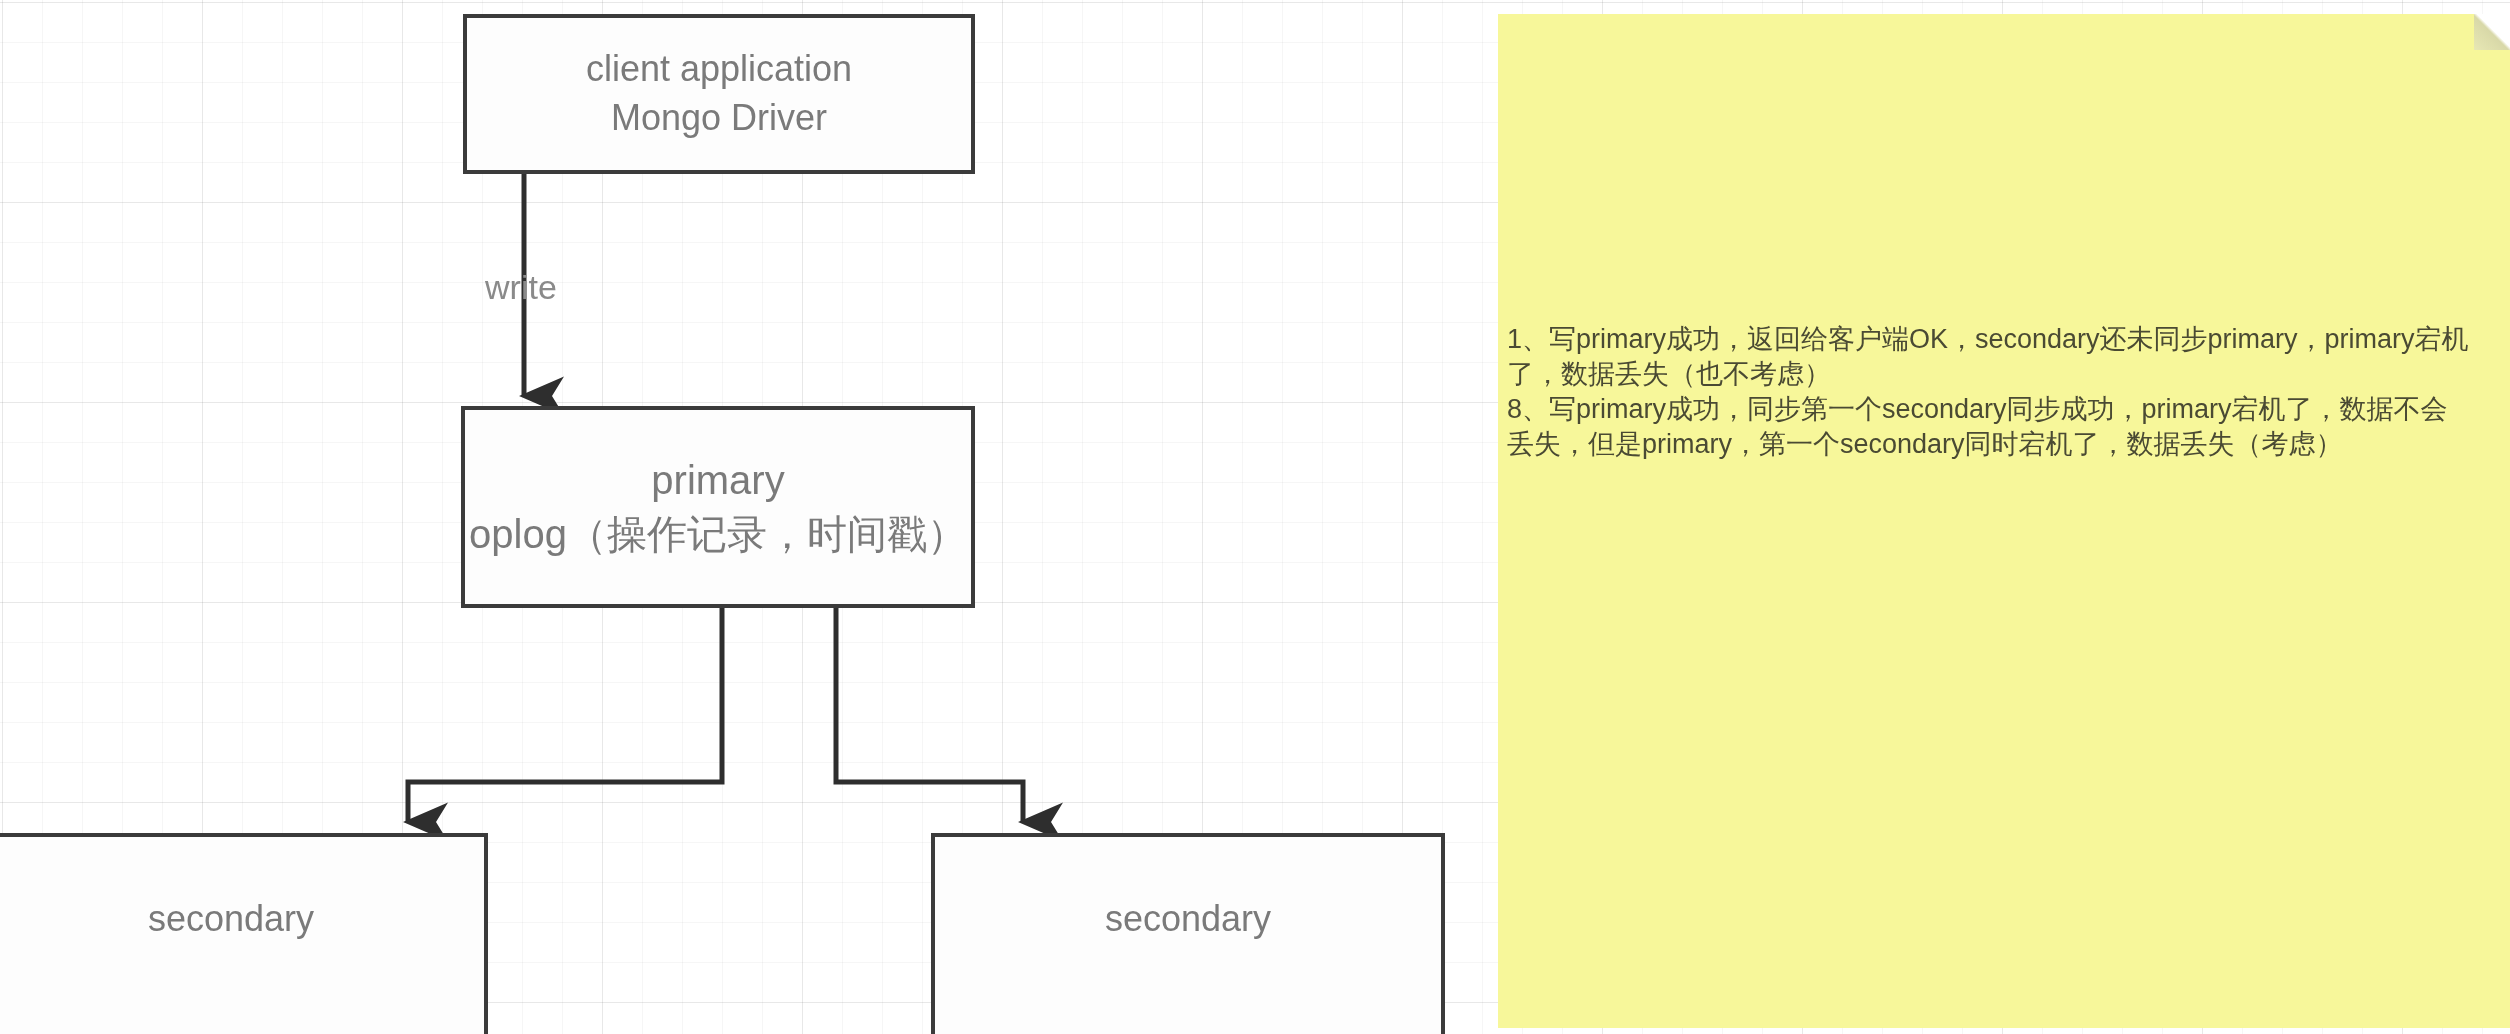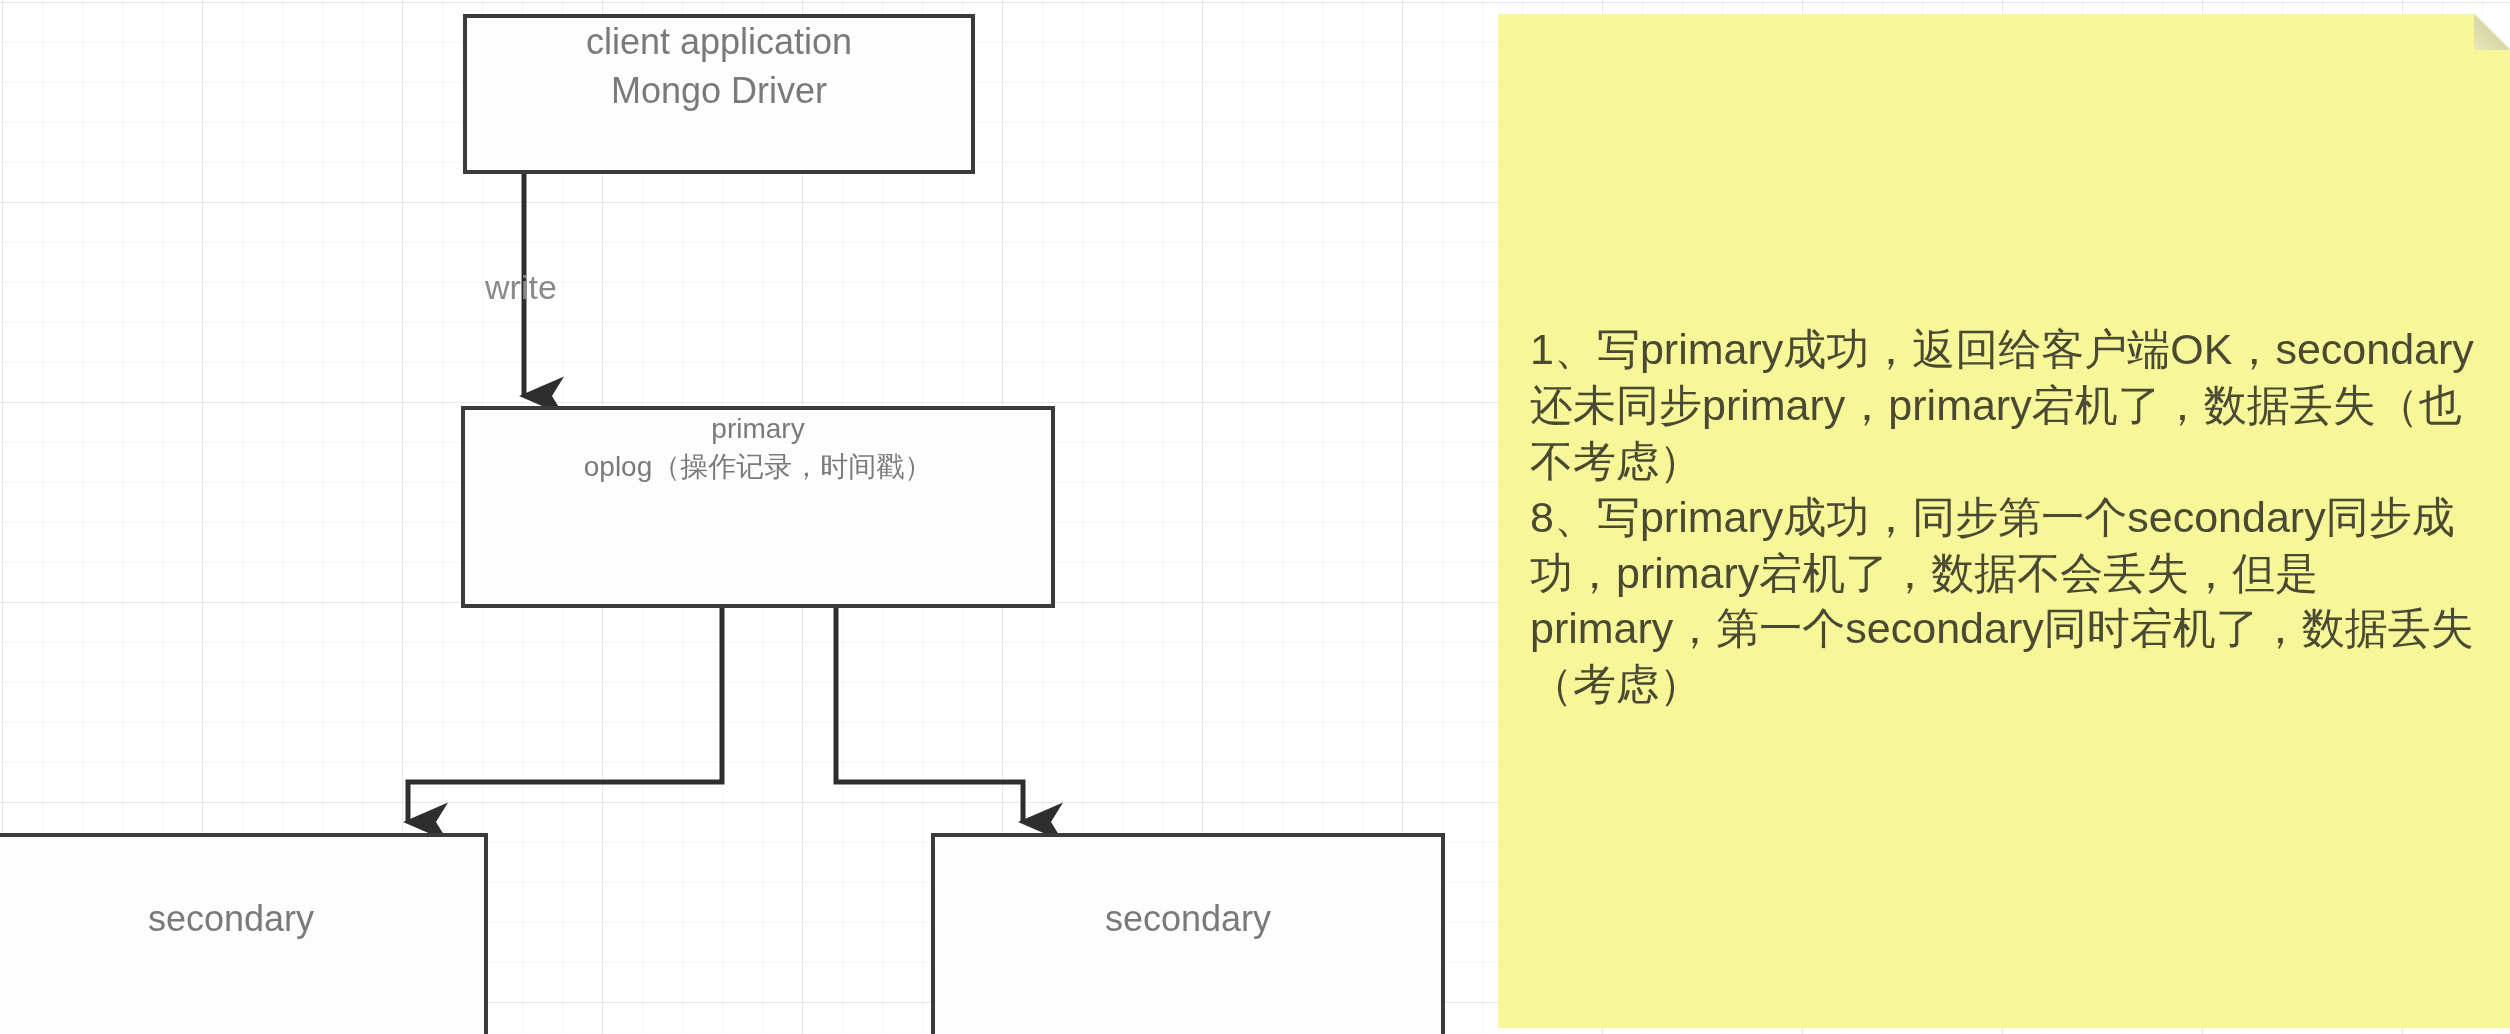--- a/index.html
+++ b/index.html
@@ -39,43 +39,44 @@
     height: 1034px;
   }
 
   
   .node {
     position: absolute;
     box-sizing: border-box;
     background: #fdfdfd;
     border: 4px solid #3b3b3b;
     display: flex;
+    align-items: center;
     justify-content: center;
     text-align: center;
     color: #7a7a7a;
     line-height: 1.35;
   }
   .node .node-text {
     display: block;
     white-space: pre-line;
   }
 
   #node-client {
     left: 463px;
     top: 14px;
     width: 512px;
     height: 160px;
     font-size: 36px;
   }
   #node-primary {
     left: 461px;
     top: 406px;
-    width: 594px;
+    width: 514px;
     height: 202px;
-    font-size: 28px;
+    font-size: 40px;
   }
   #node-secondary-left {
     left: -26px;
     top: 833px;
     width: 514px;
     height: 212px;
     font-size: 36px;
     align-items: flex-start;
     padding-top: 58px;
   }
@@ -116,25 +117,25 @@
   #sticky-note-fold {
     position: absolute;
     right: 0;
     top: 0;
     width: 36px;
     height: 36px;
     background: linear-gradient(225deg, #ffffff 0%, #ffffff 46%, #d8d8a8 52%, #e8e8b4 100%);
   }
   #sticky-note-body {
     position: absolute;
-    left: 32px;
+    left: 9px;
     top: 308px;
     width: 966px;
     color: #4a4a33;
-    font-size: 43px;
+    font-size: 27px;
     line-height: 1.30;
     letter-spacing: 0px;
     word-break: break-word;
   }
   #sticky-note-body p {
     margin: 0 0 0 0;
     padding: 0;
     text-indent: 0;
   }
 </style>

